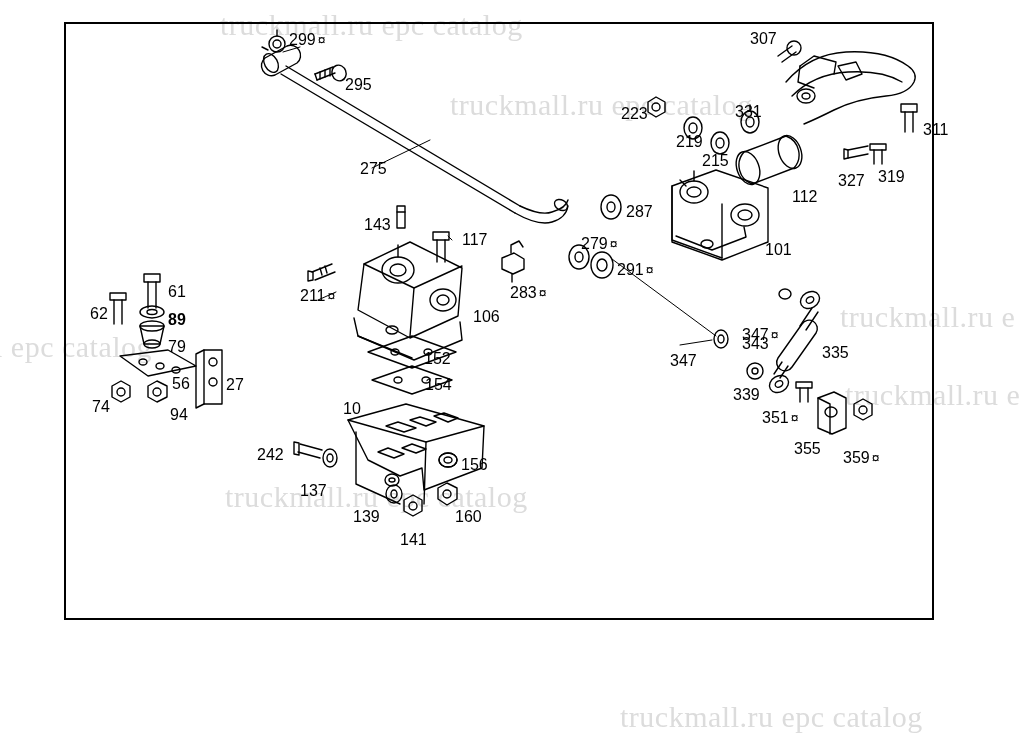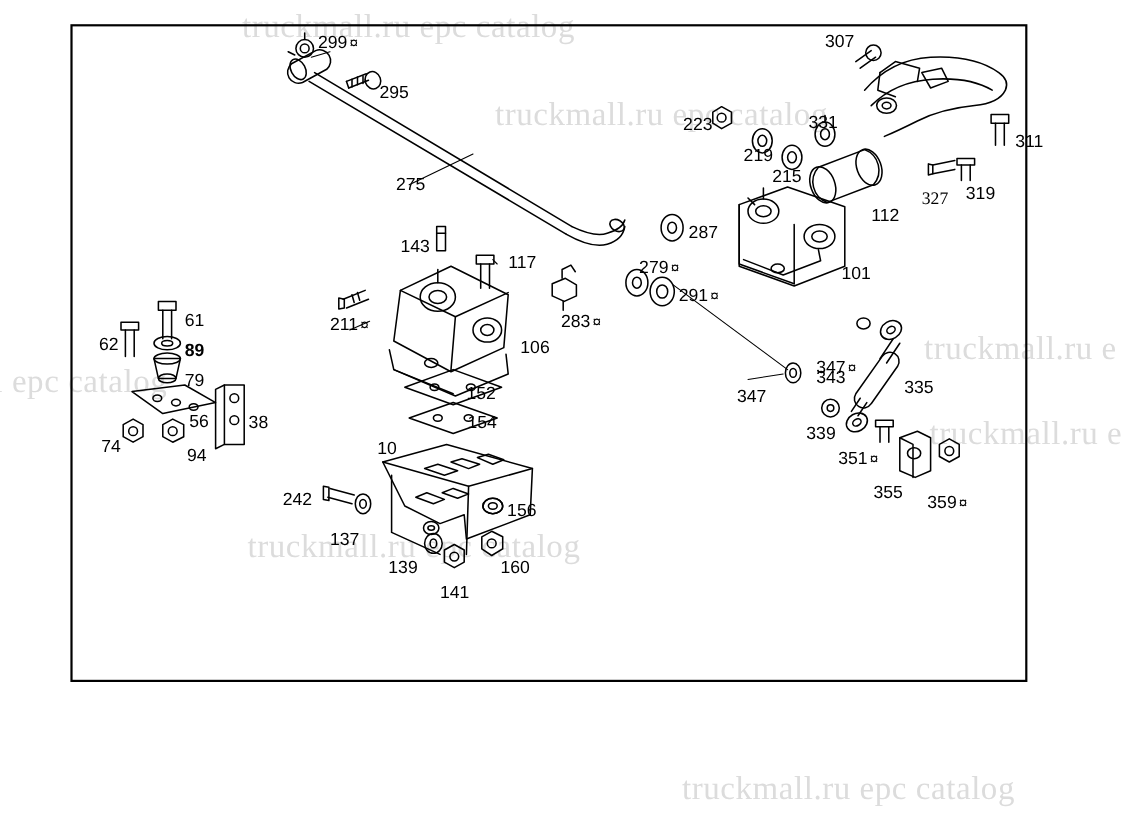--- a/index.html
+++ b/index.html
@@ -392,41 +392,41 @@
       <div class="label" style="left: 462px; top: 231px;"><span>117</span></div>
       <div class="label" style="left: 300px; top: 287px;"><span>211</span><span class="mark">¤</span></div>
       <div class="label" style="left: 473px; top: 308px;"><span>106</span></div>
       <div class="label" style="left: 424px; top: 350px;"><span>152</span></div>
       <div class="label" style="left: 425px; top: 376px;"><span>154</span></div>
       <div class="label" style="left: 168px; top: 283px;"><span>61</span></div>
       <div class="label" style="left: 168px; top: 311px; font-weight: bold;"><span>89</span></div>
       <div class="label" style="left: 168px; top: 338px;"><span>79</span></div>
       <div class="label" style="left: 90px; top: 305px;"><span>62</span></div>
       <div class="label" style="left: 172px; top: 375px;"><span>56</span></div>
-      <div class="label" style="left: 226px; top: 376px;"><span>38</span></div>
+      <div class="label" style="left: 226px; top: 376px;"><span>27</span></div>
       <div class="label" style="left: 92px; top: 398px;"><span>74</span></div>
       <div class="label" style="left: 170px; top: 406px;"><span>94</span></div>
       <div class="label" style="left: 343px; top: 400px;"><span>10</span></div>
       <div class="label" style="left: 257px; top: 446px;"><span>242</span></div>
       <div class="label" style="left: 300px; top: 482px;"><span>137</span></div>
       <div class="label" style="left: 353px; top: 508px;"><span>139</span></div>
       <div class="label" style="left: 400px; top: 531px;"><span>141</span></div>
       <div class="label" style="left: 461px; top: 456px;"><span>156</span></div>
       <div class="label" style="left: 455px; top: 508px;"><span>160</span></div>
       <div class="label" style="left: 510px; top: 284px;"><span>283</span><span class="mark">¤</span></div>
       <div class="label" style="left: 626px; top: 203px;"><span>287</span></div>
       <div class="label" style="left: 581px; top: 235px;"><span>279</span><span class="mark">¤</span></div>
       <div class="label" style="left: 617px; top: 261px;"><span>291</span><span class="mark">¤</span></div>
       <div class="label" style="left: 621px; top: 105px;"><span>223</span></div>
       <div class="label" style="left: 676px; top: 133px;"><span>219</span></div>
       <div class="label" style="left: 702px; top: 152px;"><span>215</span></div>
       <div class="label" style="left: 735px; top: 103px;"><span>331</span></div>
       <div class="label" style="left: 750px; top: 30px;"><span>307</span></div>
       <div class="label" style="left: 923px; top: 121px;"><span>311</span></div>
-      <div class="label" style="left: 838px; top: 172px; font-family: Liberation Serif, serif;"><span>327</span></div>
+      <div class="label" style="left: 838px; top: 172px;"><span>327</span></div>
       <div class="label" style="left: 878px; top: 168px; text-align: right;"><span>319</span></div>
       <div class="label" style="left: 792px; top: 188px;"><span>112</span></div>
       <div class="label" style="left: 765px; top: 241px;"><span>101</span></div>
       <div class="label" style="left: 742px; top: 290px; margin-top: 36px;"><span>347</span><span class="mark">¤</span></div>
       <div class="label" style="left: 742px; top: 335px;"><span>343</span></div>
       <div class="label" style="left: 670px; top: 352px;"><span>347</span></div>
       <div class="label" style="left: 822px; top: 344px;"><span>335</span></div>
       <div class="label" style="left: 733px; top: 386px;"><span>339</span></div>
       <div class="label" style="left: 762px; top: 409px;"><span>351</span><span class="mark">¤</span></div>
       <div class="label" style="left: 794px; top: 440px;"><span>355</span></div>

